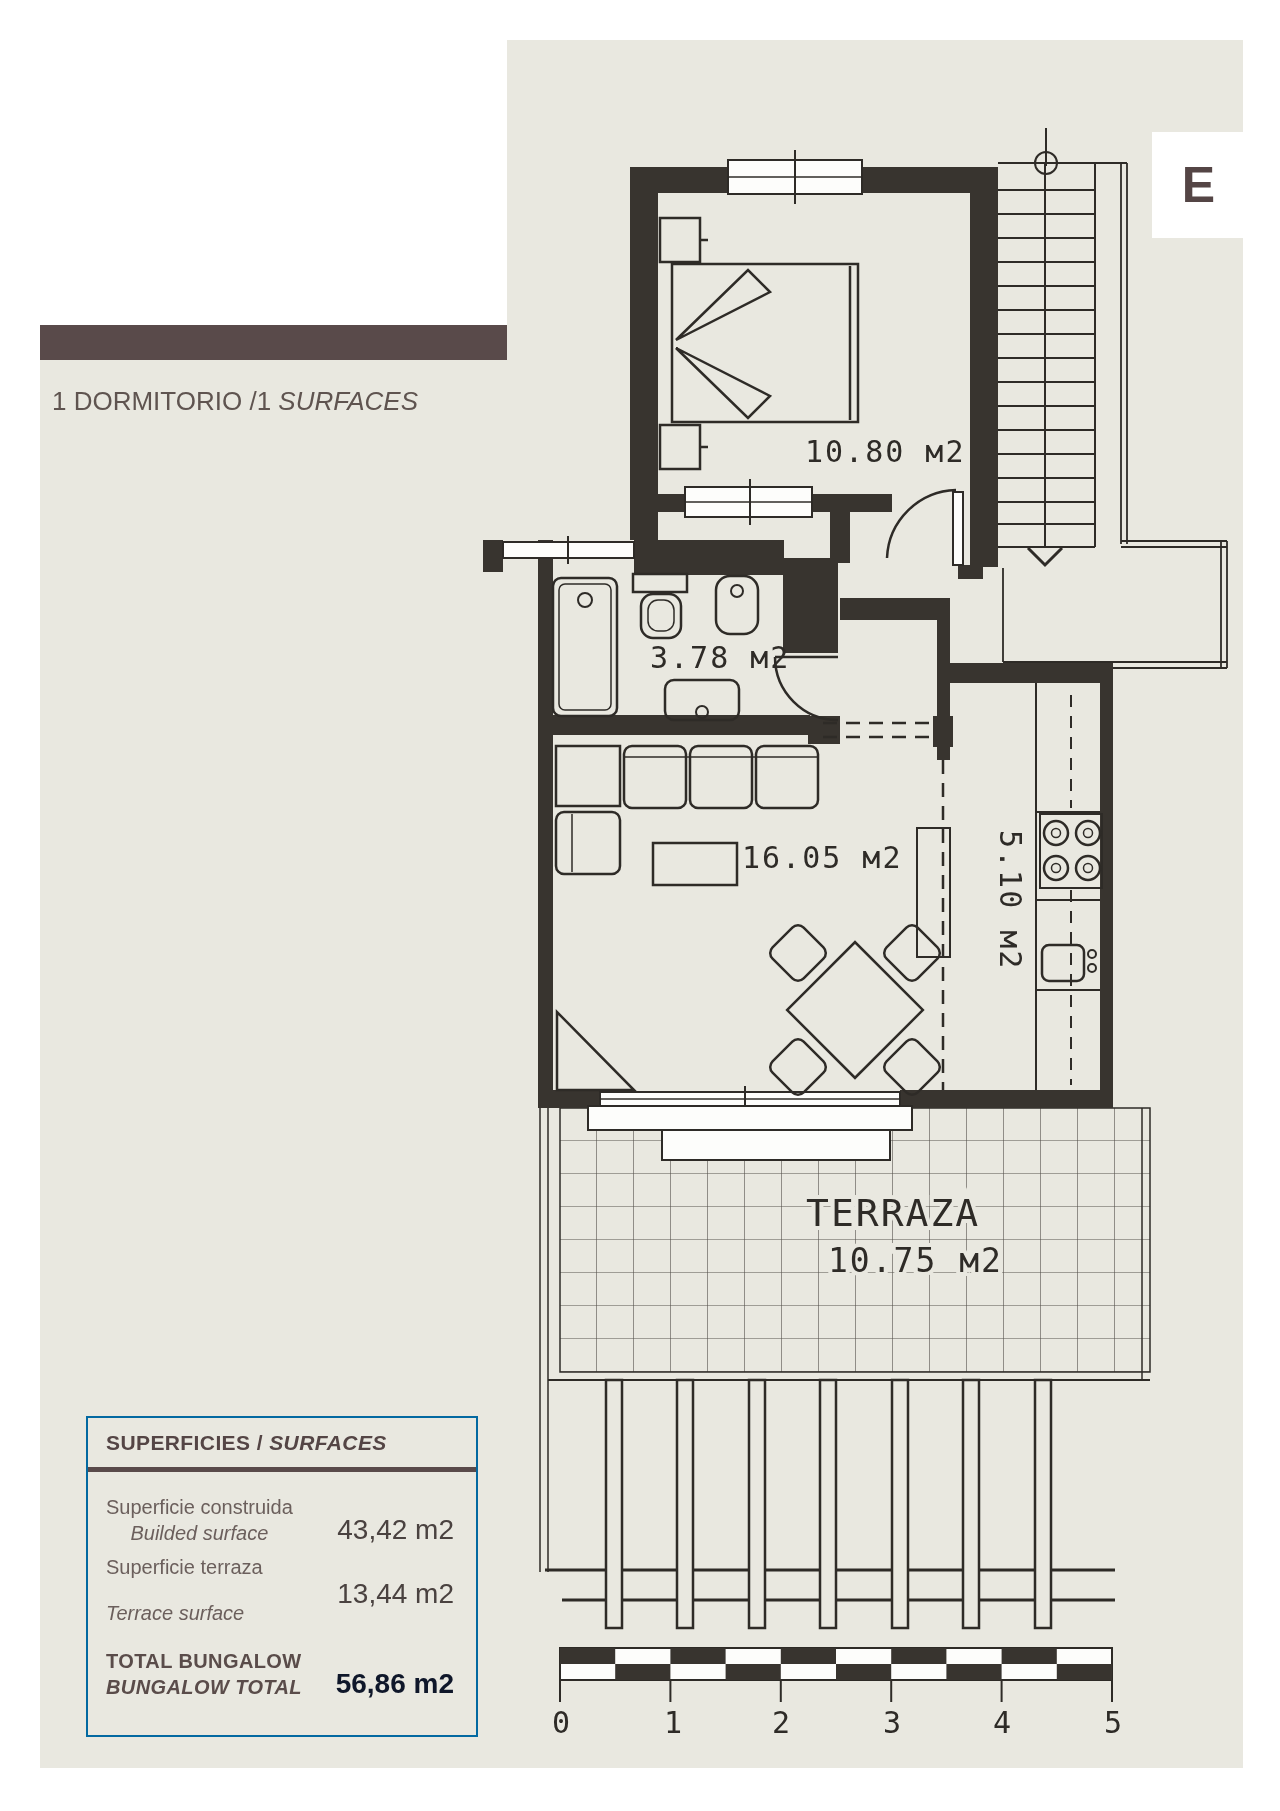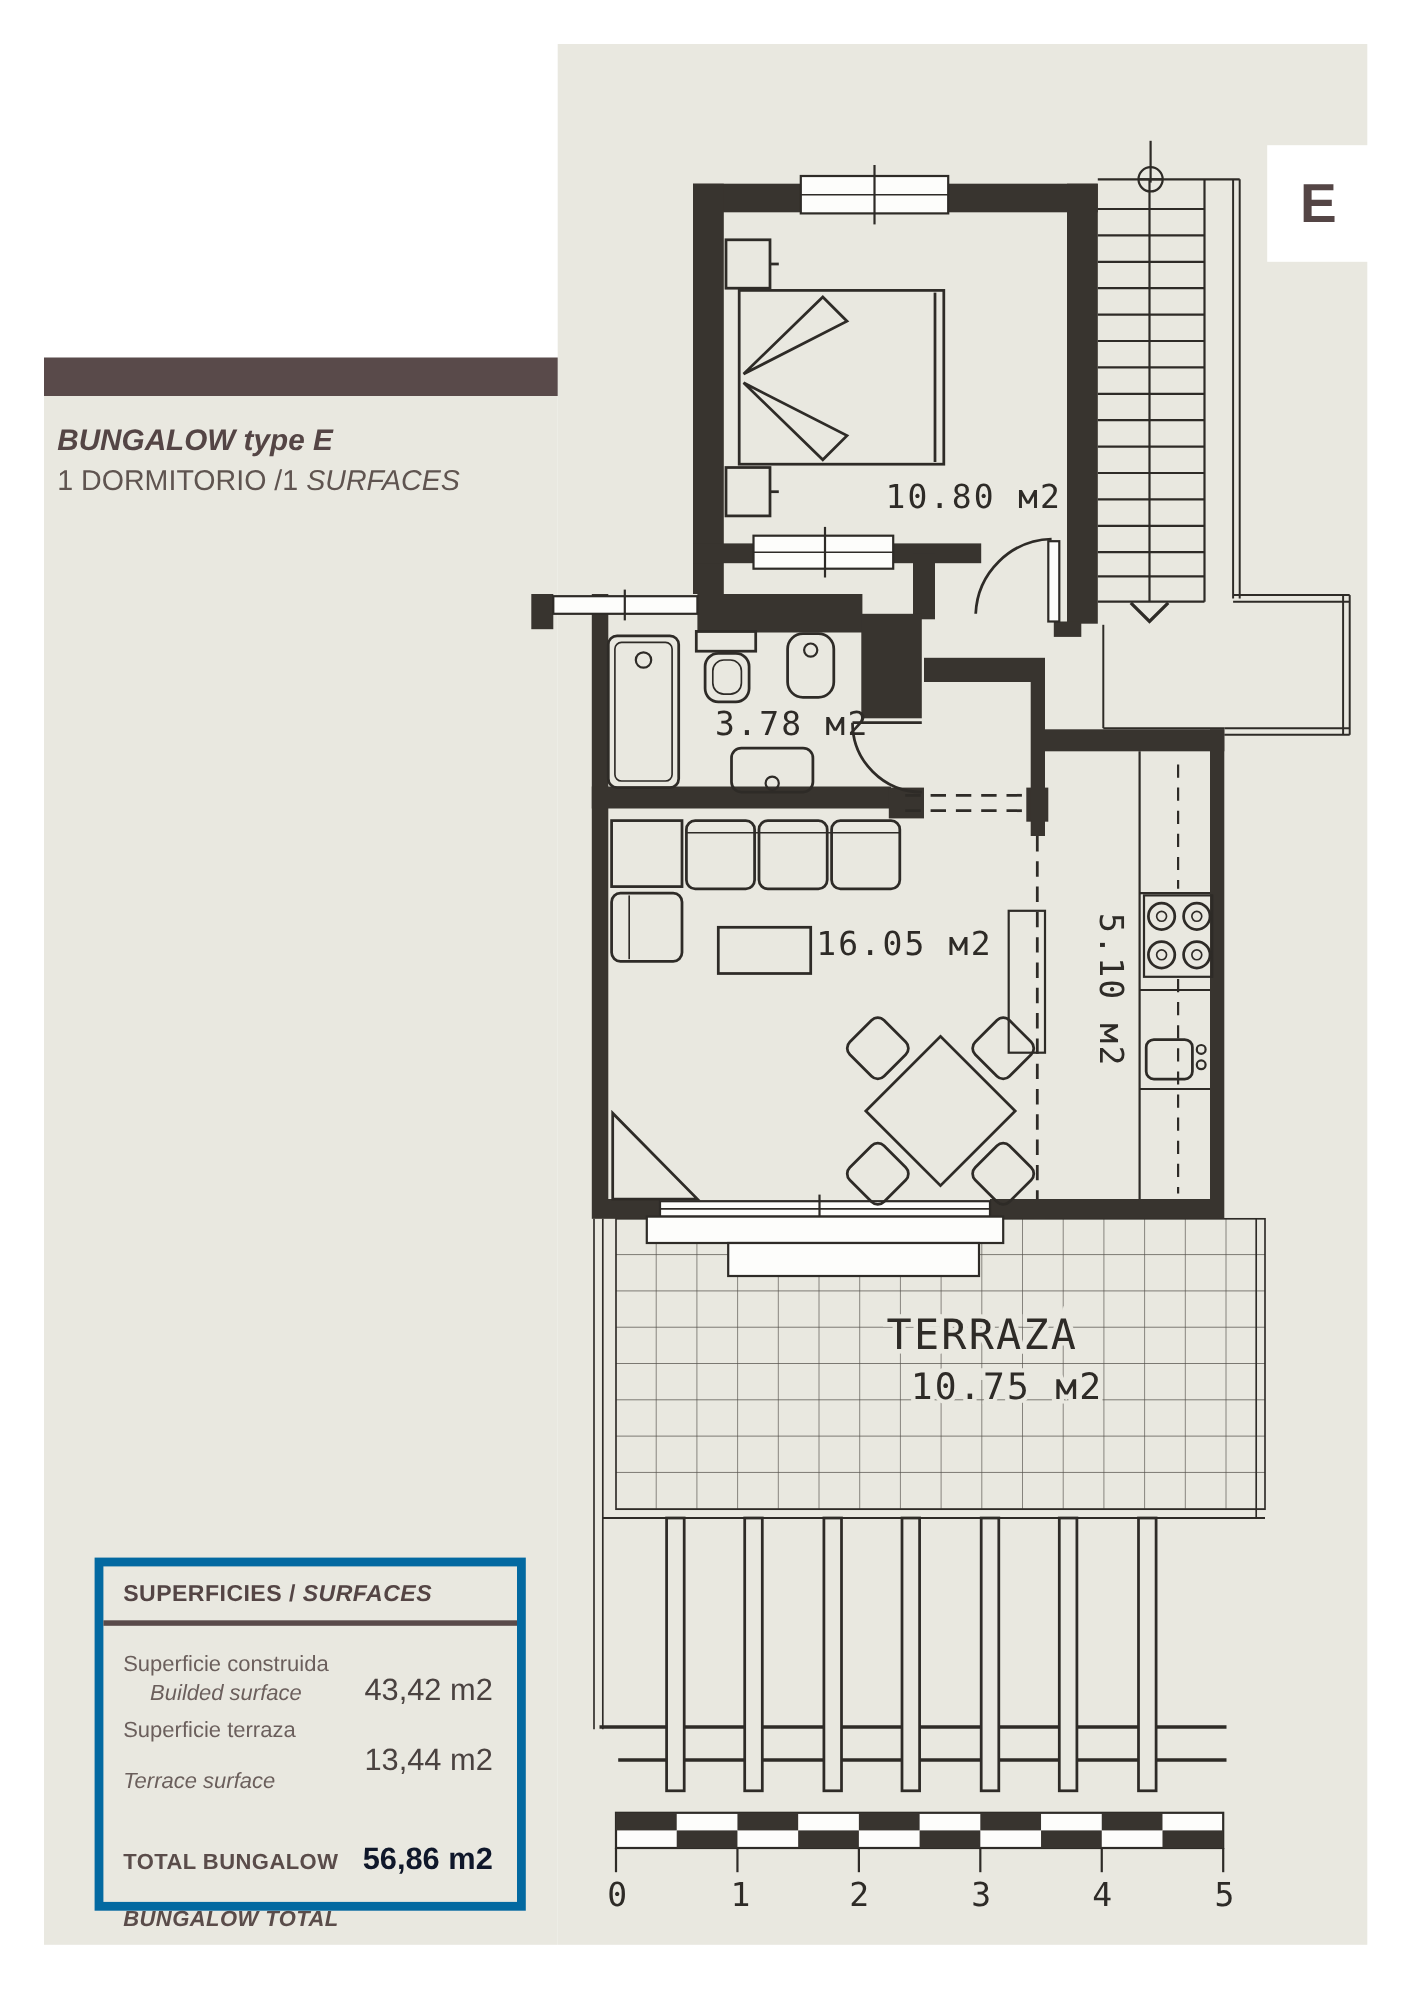--- a/index.html
+++ b/index.html
@@ -7,30 +7,30 @@
   .beige{position:absolute;background:#e9e8e0;}
   #accent-bar{position:absolute;left:40px;top:325px;width:467px;height:35px;background:#594a4a;}
   #plan-svg{position:absolute;left:0;top:0;}
   #title-block{position:absolute;left:52px;top:383px;width:400px;}
   #title-block .t1{font-size:27px;font-weight:bold;color:#544545;letter-spacing:.5px;line-height:35px;}
   #title-block .t2{font-size:27px;font-weight:bold;font-style:italic;color:#544545;line-height:35px;}
   #title-block .t3{font-size:26px;color:#5f5450;line-height:36px;}
   #title-block .t3 .it{font-style:italic;}
   #e-box{position:absolute;left:1152px;top:132px;width:93px;height:106px;background:#ffffff;display:flex;align-items:center;justify-content:center;}
   #e-box span{font-size:50px;font-weight:bold;color:#544545;}
-  #surfaces{position:absolute;left:86px;top:1416px;width:392px;height:321px;border:8px solid #0369a1;box-sizing:border-box;}
+  #surfaces{position:absolute;left:86px;top:1416px;width:392px;height:321px;border:2px solid #0369a1;box-sizing:border-box;}
   #surfaces .hdr{height:49px;border-bottom:5px solid #594a4a;display:flex;align-items:center;padding-left:18px;
      font-size:21px;font-weight:bold;color:#544545;letter-spacing:.4px;}
   #surfaces .hdr .it{font-style:italic;}
   #surfaces .rows{position:relative;height:100%;}
   .srow{position:absolute;left:18px;}
   .srow .es{font-size:20px;color:#6b5f5c;line-height:26px;}
   .srow .en{font-size:20px;color:#6b5f5c;font-style:italic;line-height:26px;}
   .sval{position:absolute;right:22px;font-size:28px;color:#4a4240;}
-  .total .es,.total .en{font-weight:bold;color:#5a4c4a;letter-spacing:.4px;margin-top:26px;}
+  .total .es,.total .en{font-weight:bold;color:#5a4c4a;letter-spacing:.4px;}
   .total-val{font-weight:bold;color:#0f172a;}
   .cad{font-family:"DejaVu Sans Mono",monospace;fill:#2e2b27;letter-spacing:2px;}
   .halo{paint-order:stroke;stroke:#e9e8e0;stroke-width:8px;}
 </style>
 </head>
 <body>
 
 <div class="beige" style="left:507px;top:40px;width:736px;height:1728px;"></div>
 <div class="beige" style="left:40px;top:360px;width:467px;height:1408px;"></div>
 <div id="accent-bar"></div>
@@ -286,21 +286,20 @@
       <text class="cad" x="664" y="1733" font-size="30">1</text>
       <text class="cad" x="772" y="1733" font-size="30">2</text>
       <text class="cad" x="883" y="1733" font-size="30">3</text>
       <text class="cad" x="993" y="1733" font-size="30">4</text>
       <text class="cad" x="1104" y="1733" font-size="30">5</text>
     </g>
   </g>
 </svg>
 
 <div id="title-block">
-  <div class="t2">BUNGALOW type E</div>
   <div class="t3"><span>1 DORMITORIO /1 </span><span class="it">SURFACES</span></div>
 </div>
 
 <div id="e-box">
   <span>E</span>
 </div>
 
 <div id="surfaces">
   <div class="hdr">
     <span>SUPERFICIES</span>

